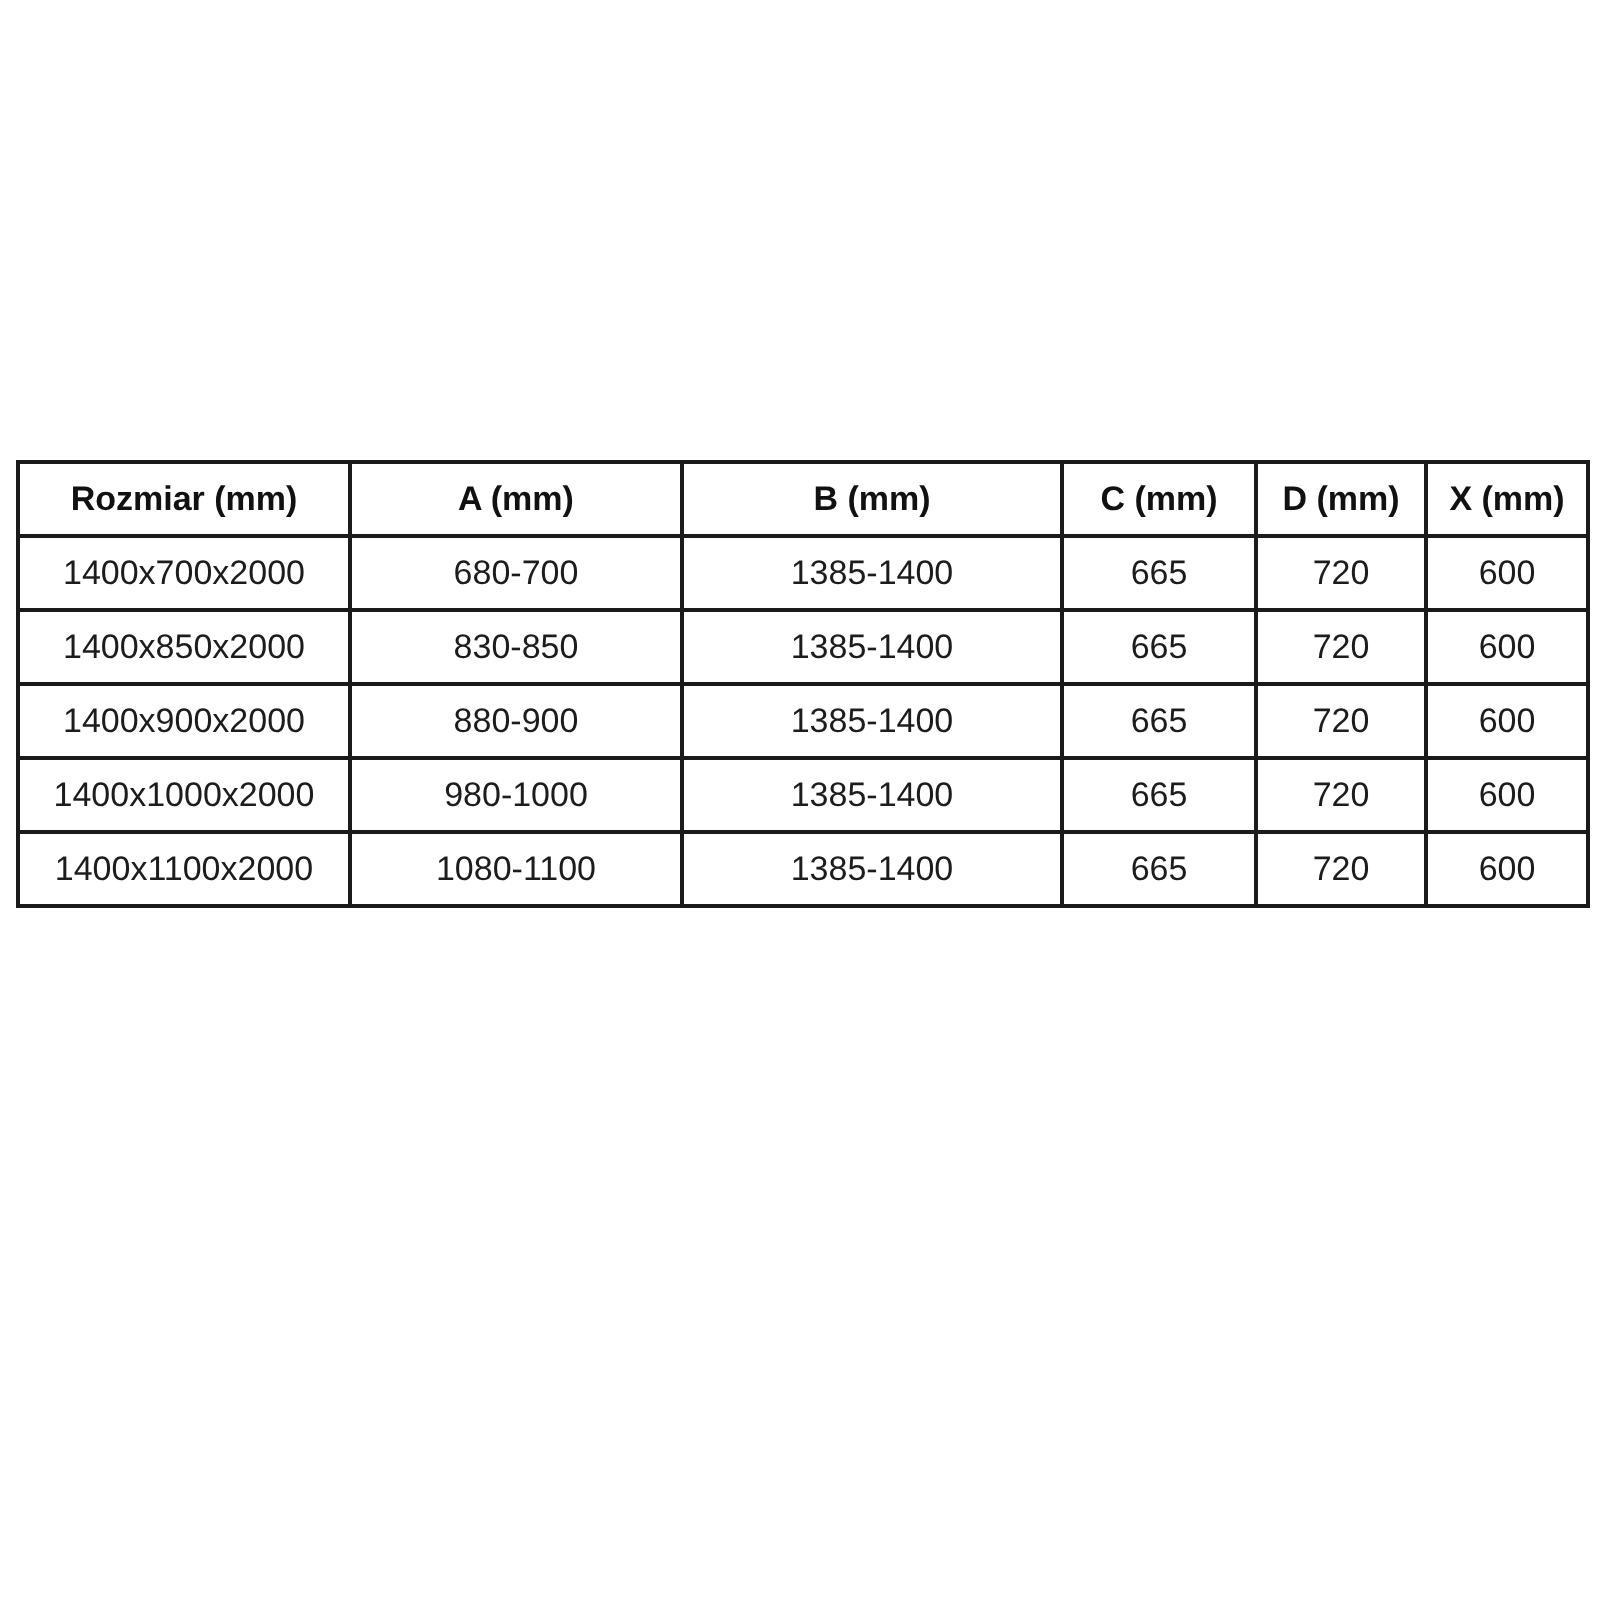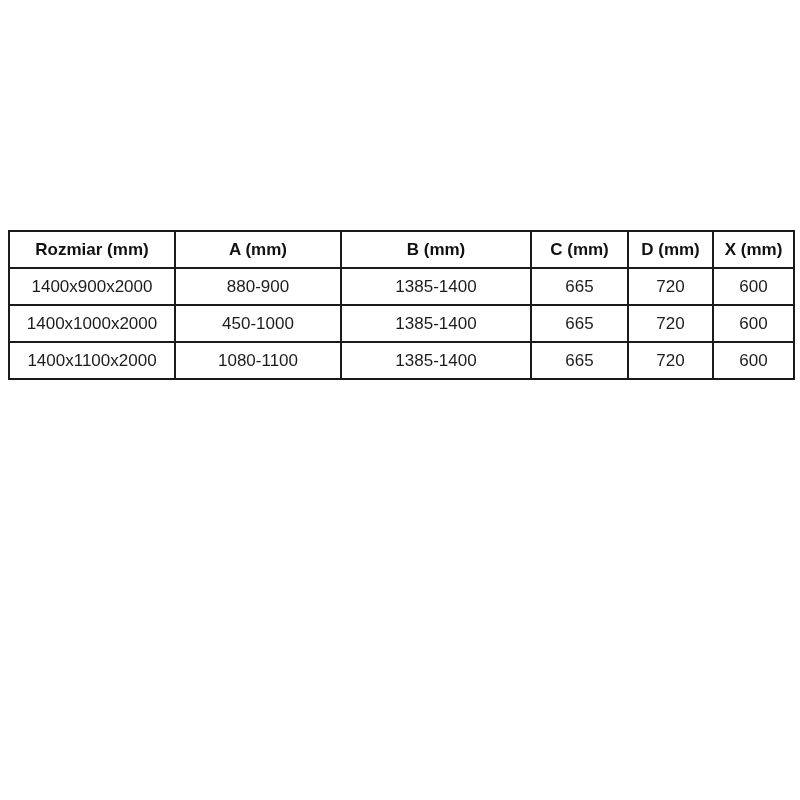--- a/index.html
+++ b/index.html
@@ -67,30 +67,46 @@
           <th>Rozmiar (mm)</th>
           <th>A (mm)</th>
           <th>B (mm)</th>
           <th>C (mm)</th>
           <th>D (mm)</th>
           <th>X (mm)</th>
         </tr>
     </thead>
     <tbody>
         <tr>
+          <td>1400x700x2000</td>
+          <td>680-700</td>
+          <td>1385-1400</td>
+          <td>665</td>
+          <td>720</td>
+          <td>600</td>
+        </tr>
+        <tr>
+          <td>1400x850x2000</td>
+          <td>830-850</td>
+          <td>1385-1400</td>
+          <td>665</td>
+          <td>720</td>
+          <td>600</td>
+        </tr>
+        <tr>
           <td>1400x900x2000</td>
           <td>880-900</td>
           <td>1385-1400</td>
           <td>665</td>
           <td>720</td>
           <td>600</td>
         </tr>
         <tr>
           <td>1400x1000x2000</td>
-          <td>450-1000</td>
+          <td>980-1000</td>
           <td>1385-1400</td>
           <td>665</td>
           <td>720</td>
           <td>600</td>
         </tr>
         <tr>
           <td>1400x1100x2000</td>
           <td>1080-1100</td>
           <td>1385-1400</td>
           <td>665</td>

